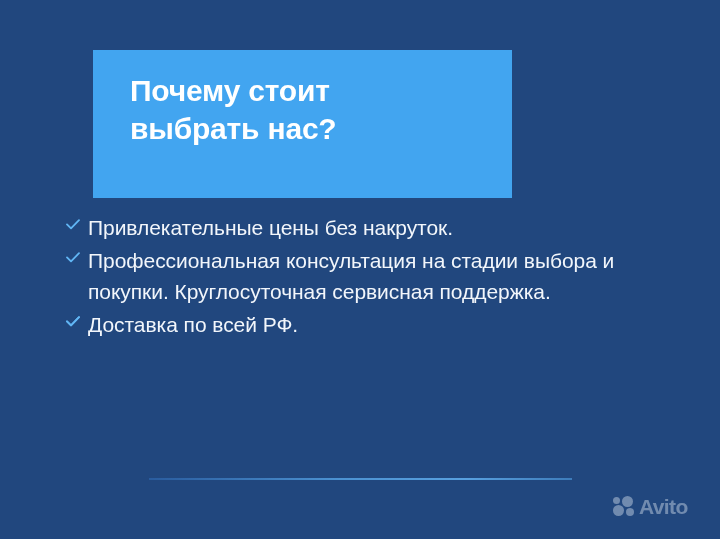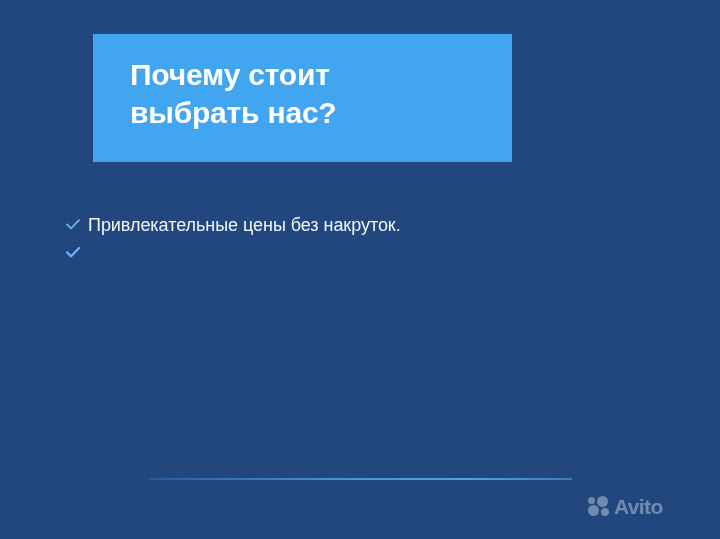--- a/index.html
+++ b/index.html
@@ -20,23 +20,23 @@
     height: 539px;
     background: #21477e;
     box-sizing: border-box;
     overflow: hidden;
   }
 
   
   .heading-box {
     position: absolute;
     left: 93px;
-    top: 34px;
+    top: 50px;
     width: 419px;
-    height: 128px;
+    height: 148px;
     background: #42a5f0;
     box-sizing: border-box;
   }
   .heading-box .heading-text {
     position: absolute;
     left: 37px;
     top: 22px;
     width: 360px;
     color: #ffffff;
     font-weight: bold;
@@ -54,21 +54,21 @@
     width: 600px;
     margin: 0;
     padding: 0;
     list-style: none;
   }
   .bullet-item {
     position: relative;
     padding-left: 22px;
     margin: 0 0 1px 0;
     color: #f2f6fb;
-    font-size: 18px;
+    font-size: 21px;
     line-height: 1.5;
     letter-spacing: -0.05px;
   }
   .check-icon {
     position: absolute;
     left: 0;
     top: 1px;
     width: 16px;
     height: 22px;
     color: #61b6f5;
@@ -87,21 +87,21 @@
     top: 478px;
     width: 423px;
     height: 2px;
     background: linear-gradient(to right, #2a5da0 0%, #4e96d6 45%, #5ba5e4 75%, #3f7fbe 100%);
     opacity: 0.95;
   }
 
   
   .watermark {
     position: absolute;
-    left: 588px;
+    left: 613px;
     top: 496px;
     display: flex;
     align-items: center;
     gap: 4px;
     opacity: 0.42;
   }
   .watermark .wm-dots {
     position: relative;
     width: 22px;
     height: 21px;
@@ -145,37 +145,39 @@
       </span>
       <span class="bullet-text">Привлекательные цены без накруток.</span>
     </li>
 
     <li class="bullet-item">
       <span class="check-icon">
         <svg width="14" height="11" viewBox="0 0 14 11" aria-hidden="true">
           <path d="M1 5.4 L5 9.4 L13 1.2" fill="none" stroke="currentColor" stroke-width="1.8" stroke-linecap="round" stroke-linejoin="round"></path>
         </svg>
       </span>
+      <span class="bullet-text">Профессиональная консультация на стадии выбора и покупки. Круглосуточная сервисная поддержка.</span>
     </li>
 
 
     <li class="bullet-item">
       <span class="check-icon">
         <svg width="14" height="11" viewBox="0 0 14 11" aria-hidden="true">
           <path d="M1 5.4 L5 9.4 L13 1.2" fill="none" stroke="currentColor" stroke-width="1.8" stroke-linecap="round" stroke-linejoin="round"></path>
         </svg>
       </span>
     </li>
 
     <li class="bullet-item">
       <span class="check-icon">
         <svg width="14" height="11" viewBox="0 0 14 11" aria-hidden="true">
           <path d="M1 5.4 L5 9.4 L13 1.2" fill="none" stroke="currentColor" stroke-width="1.8" stroke-linecap="round" stroke-linejoin="round"></path>
         </svg>
       </span>
+      <span class="bullet-text">Доставка по всей РФ.</span>
     </li>
 
   </ul>
 
   <div class="divider"></div>
 
   <div class="watermark">
     <span class="wm-dots">
       <i class="d1"></i>
         <i class="d2"></i>

